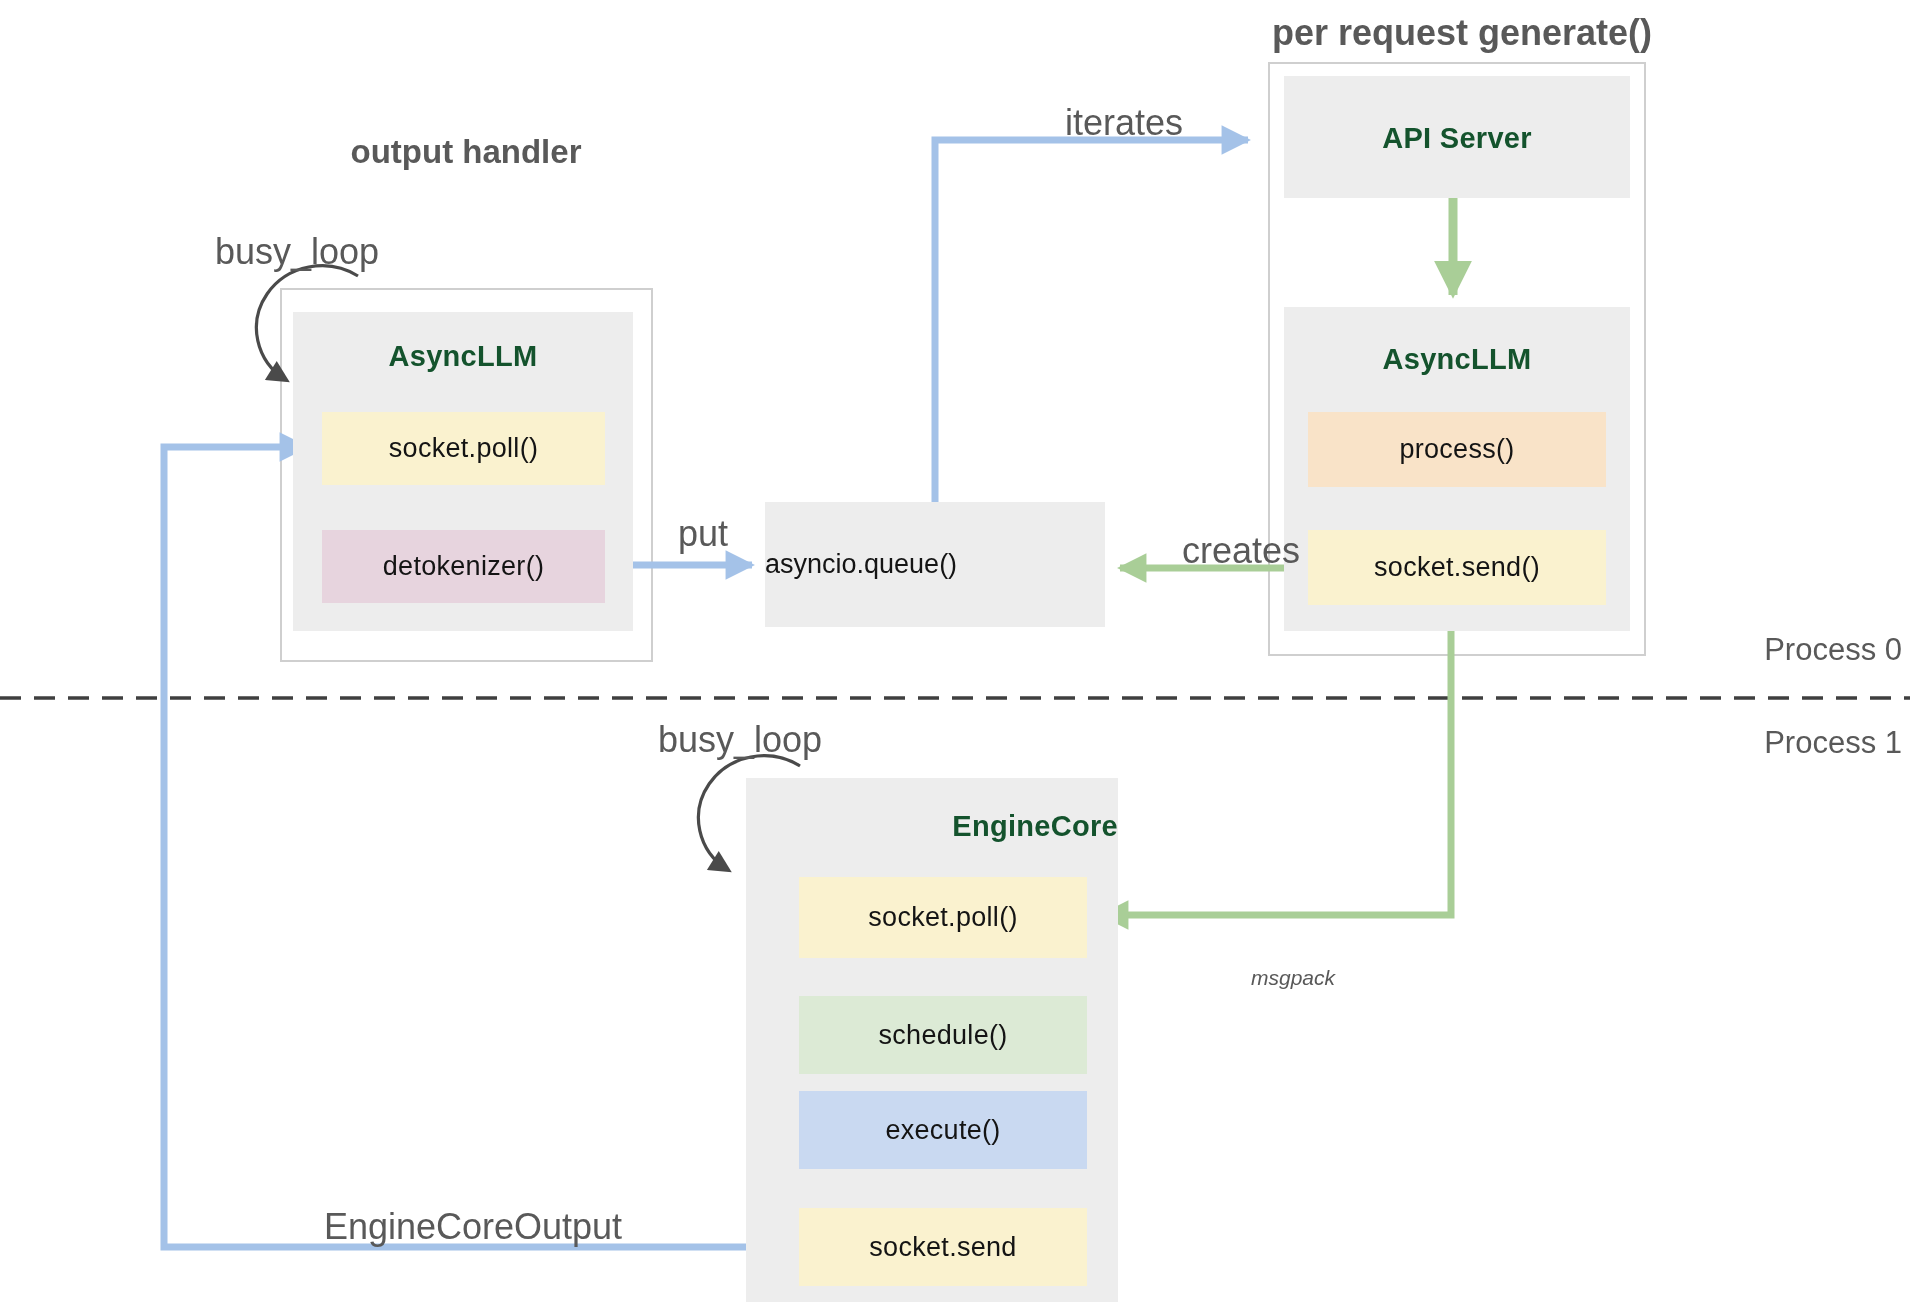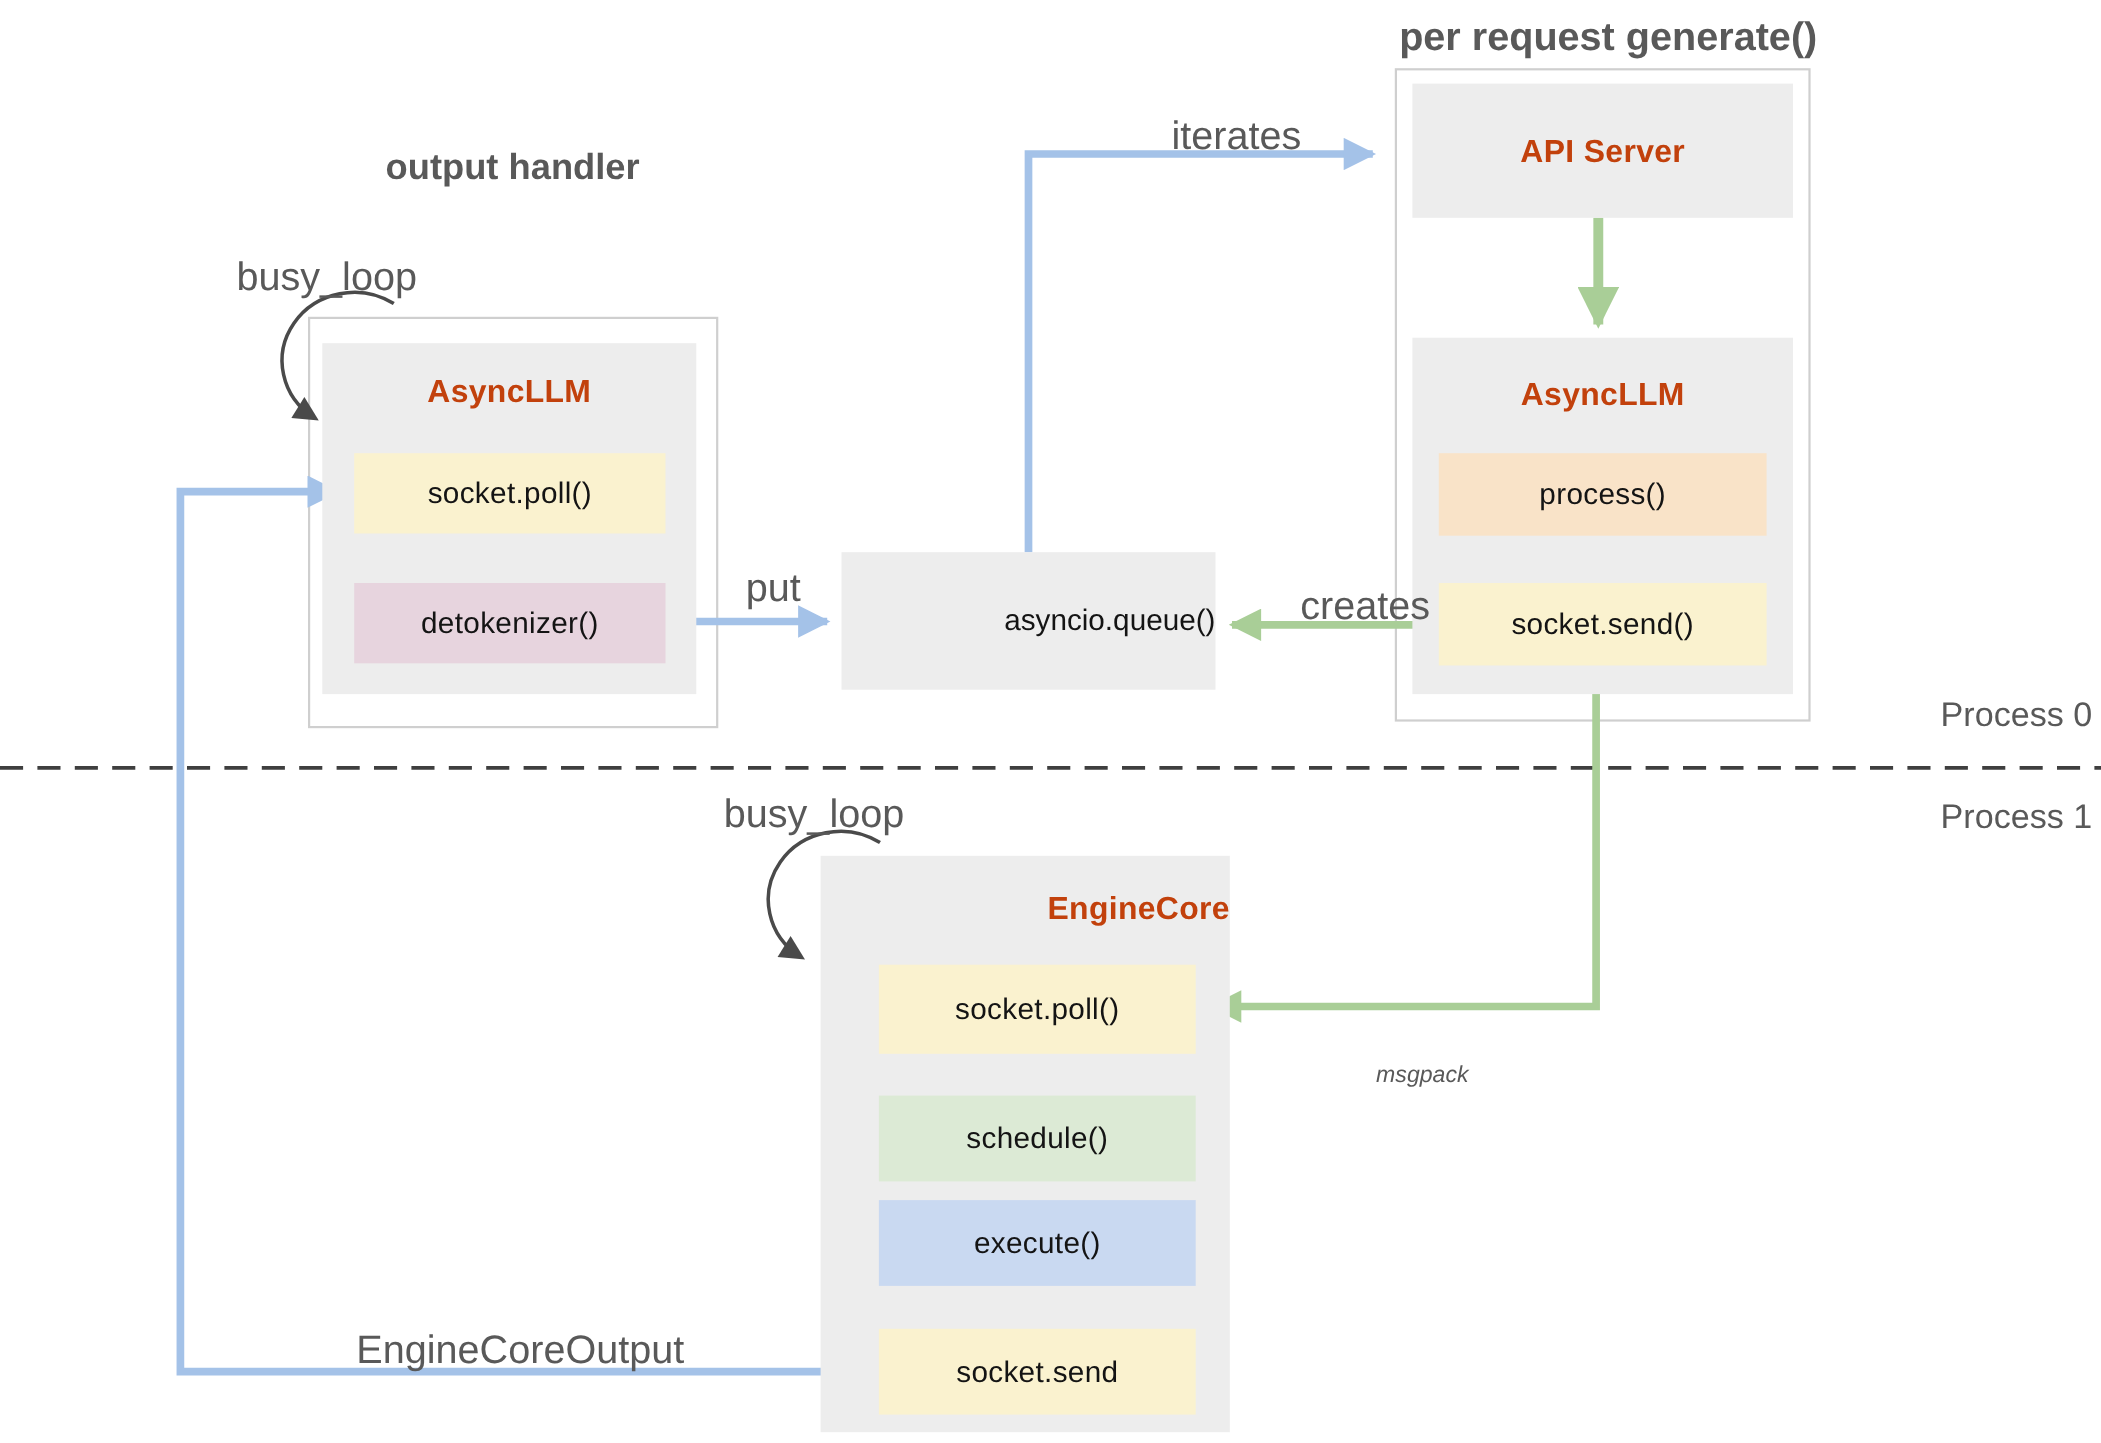--- a/index.html
+++ b/index.html
@@ -16,21 +16,21 @@
     position:absolute;z-index:4;display:flex;align-items:center;justify-content:center;
     font-size:27px;color:#141414;letter-spacing:0.3px;
   }
   .m-yellow{background:#faf2cf;}
   .m-pink{background:#e7d4de;}
   .m-peach{background:#f9e3c8;}
   .m-green{background:#dcead5;}
   .m-blue{background:#c9d9f1;}
   .node-title{
     position:absolute;z-index:4;text-align:center;font-weight:700;font-size:29px;
-    color:#c2410c;letter-spacing:0.3px;
+    color:#14532d;letter-spacing:0.3px;
   }
   .big-label{
     position:absolute;z-index:4;text-align:center;font-weight:700;color:#595959;
   }
   .gray-label{
     position:absolute;z-index:4;text-align:center;color:#595959;font-size:36px;
   }
   .mono{font-family:"DejaVu Sans Mono","Liberation Mono",monospace;}
   .italic{font-style:italic;font-size:21px;}
   .proc-label{
@@ -86,21 +86,21 @@
   <div class="gray-label" style="left:197px;top:231px;width:200px;">busy_loop</div>
 
   <div class="graybox" style="left:1284px;top:76px;width:346px;height:122px;"></div>
   <div class="node-title" style="left:1284px;top:122px;width:346px;">API Server</div>
 
   <div class="graybox" style="left:1284px;top:307px;width:346px;height:324px;"></div>
   <div class="node-title" style="left:1284px;top:343px;width:346px;">AsyncLLM</div>
   <div class="method m-peach" style="left:1308px;top:412px;width:298px;height:75px;">process()</div>
   <div class="method m-yellow" style="left:1308px;top:530px;width:298px;height:75px;">socket.send()</div>
 
-  <div class="graybox" style="left:765px;top:502px;width:340px;height:125px;display:flex;align-items:center;justify-content:flex-end;font-size:27px;color:#141414;">
+  <div class="graybox" style="left:765px;top:502px;width:340px;height:125px;display:flex;align-items:center;justify-content:flex-start;font-size:27px;color:#141414;">
     <span>asyncio.queue()</span>
   </div>
 
   <div class="gray-label" style="left:1024px;top:102px;width:200px;">iterates</div>
   <div class="gray-label" style="left:653px;top:513px;width:100px;">put</div>
   <div class="gray-label" style="left:1105px;top:530px;width:200px;padding-left:36px;">creates</div>
 
   <div class="proc-label" style="left:1702px;top:632px;">Process 0</div>
   <div class="proc-label" style="left:1702px;top:725px;">Process 1</div>
 

